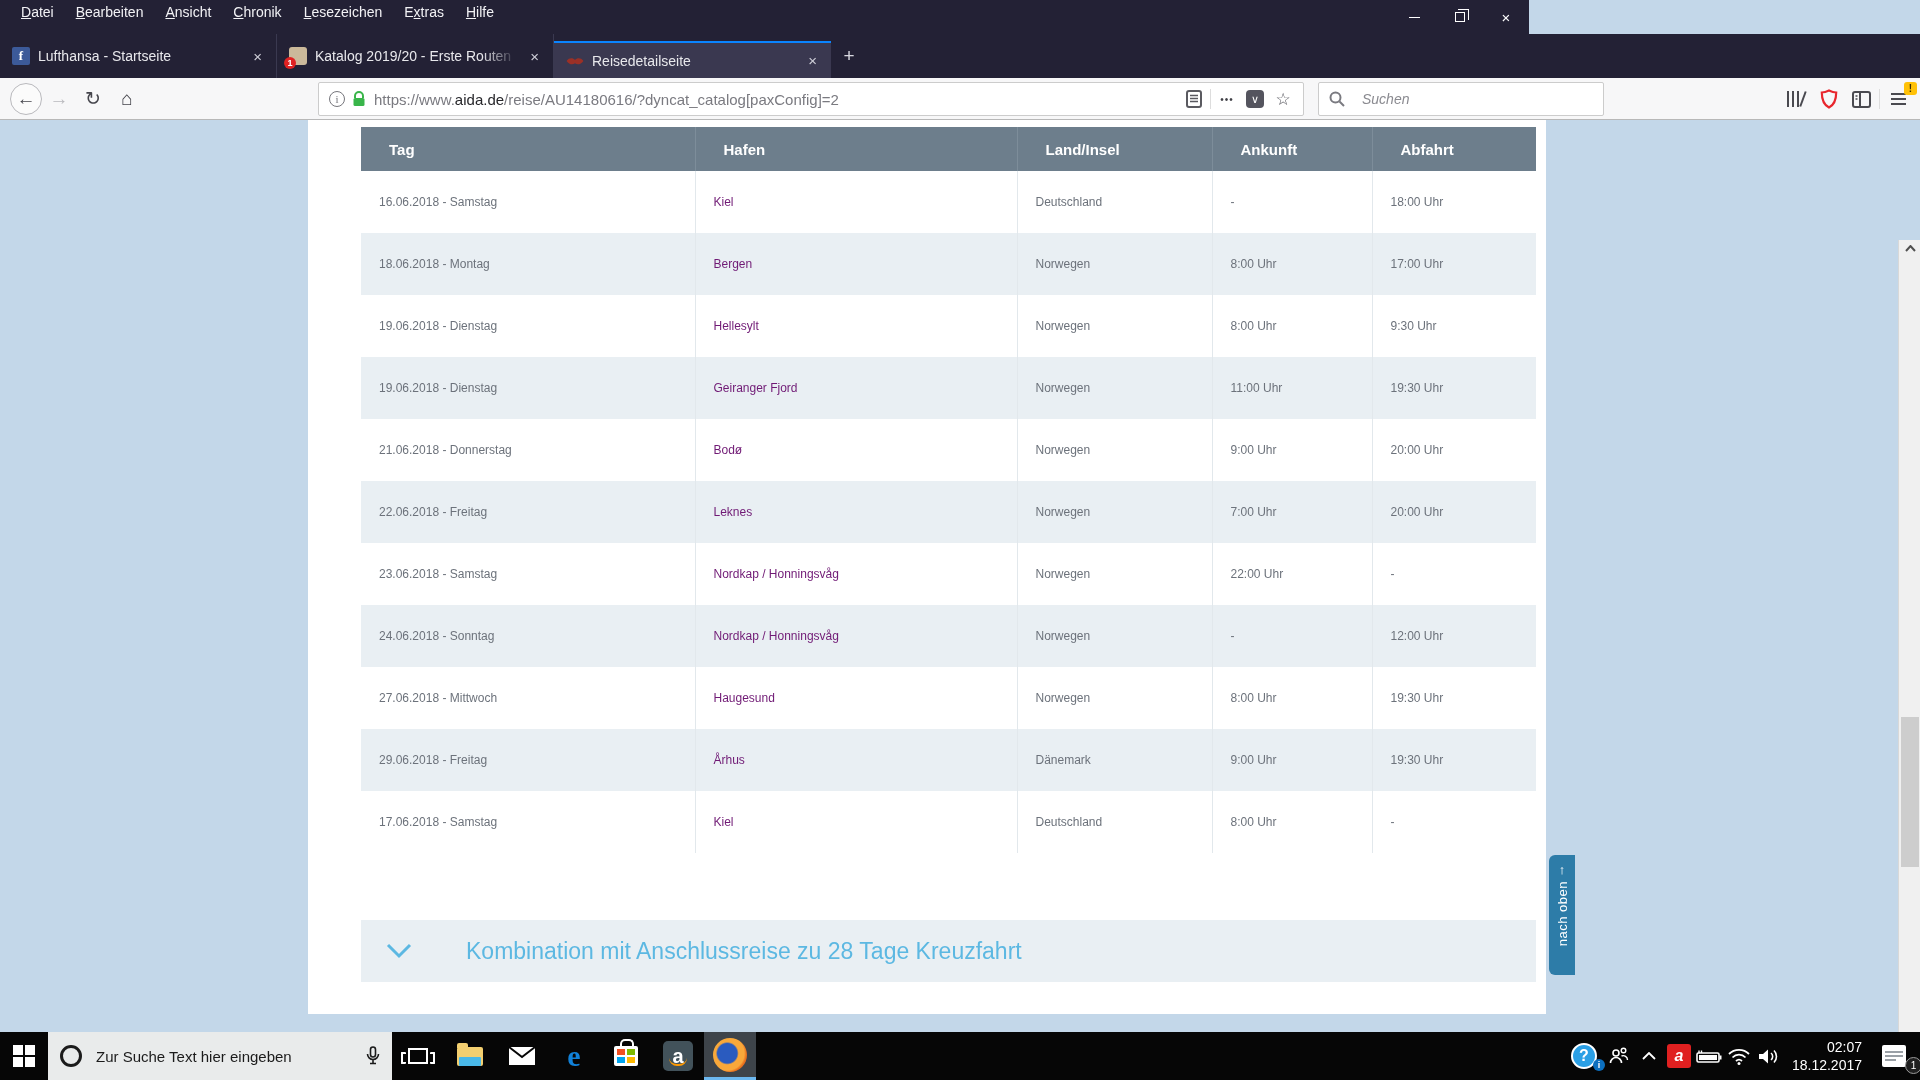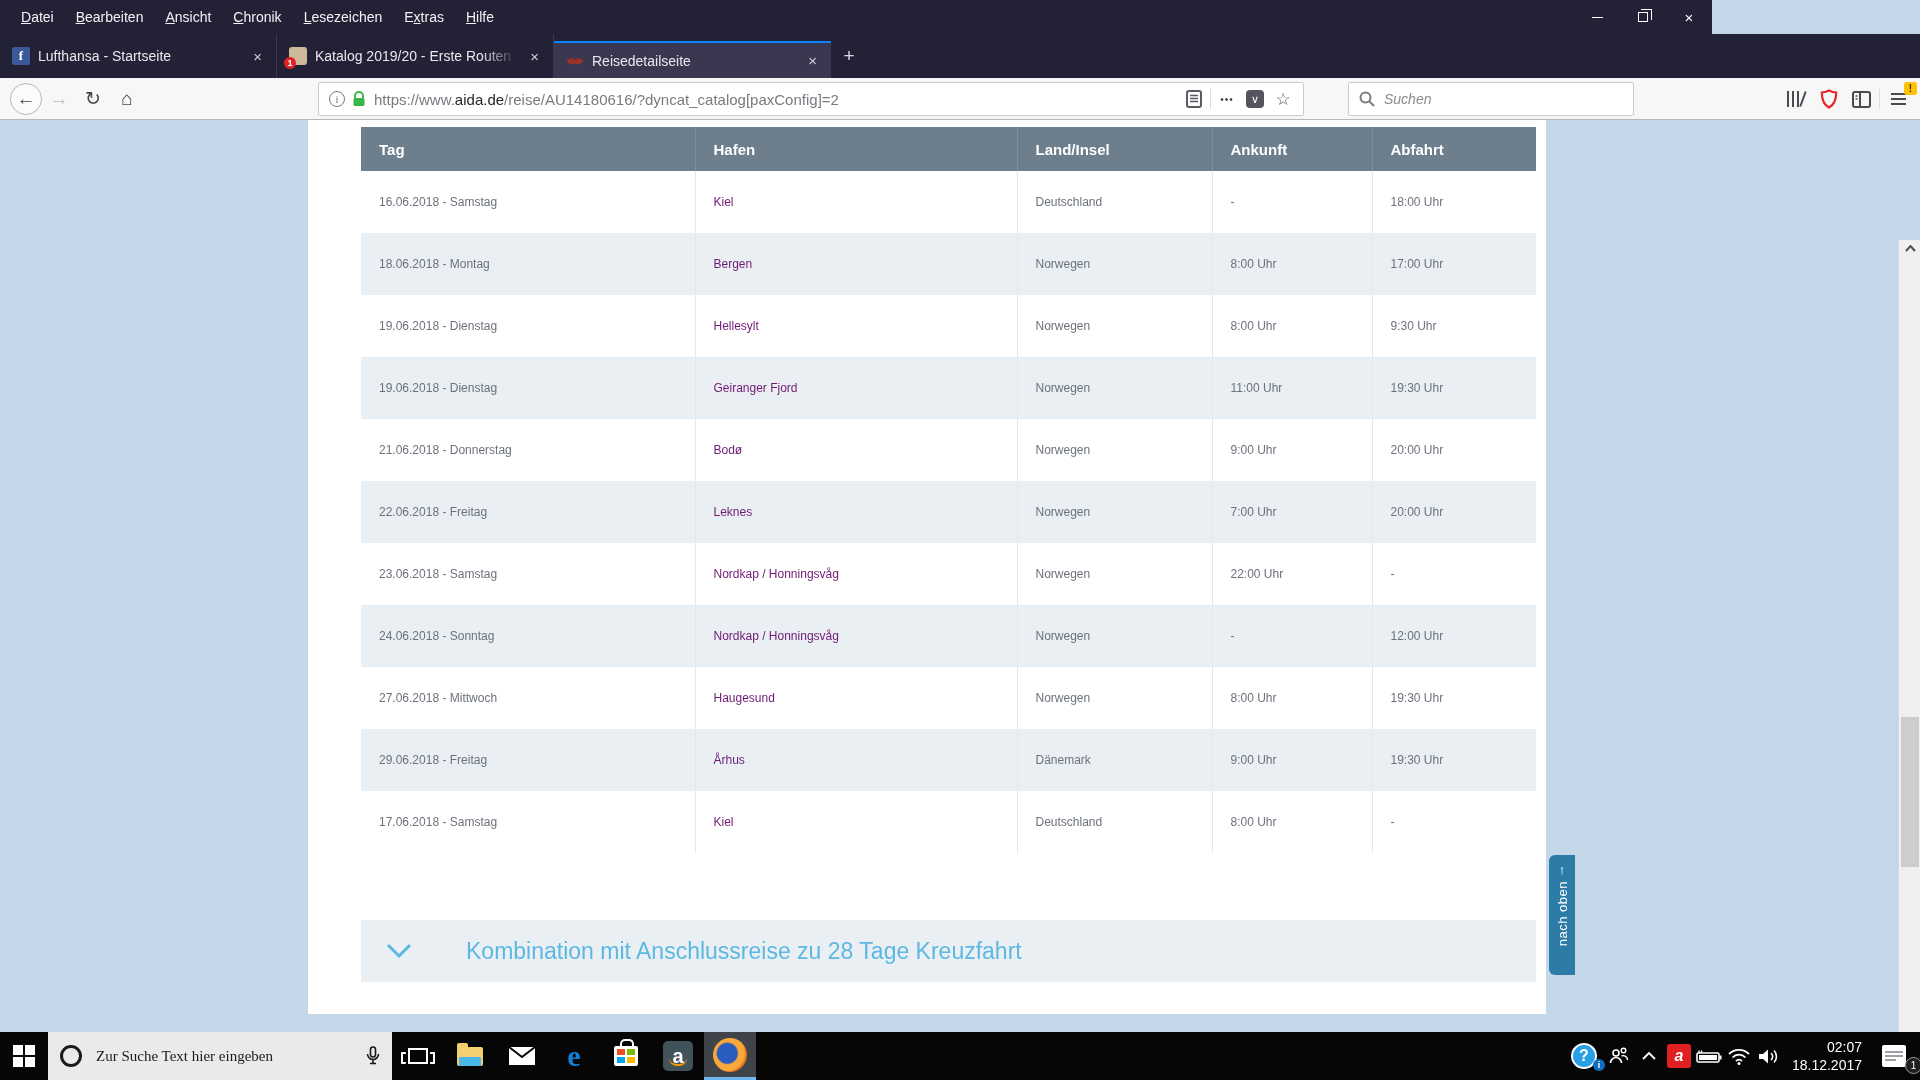--- a/index.html
+++ b/index.html
@@ -1,20 +1,20 @@
 <!DOCTYPE html>
 <html><head>
 <meta charset="utf-8">
 <style>
   * { margin:0; padding:0; box-sizing:border-box; }
   html,body { width:1920px; height:1080px; overflow:hidden; font-family:"Liberation Sans", sans-serif; }
   body { background:#c3d7e9; position:relative; }
 
   
-  .menubar { position:absolute; top:0; left:0; width:1712px; height:34px; background:#232135; color:#fff; display:flex; align-items:center; }
+  .menubar { position:absolute; top:0; left:0; width:1529px; height:34px; background:#232135; color:#fff; display:flex; align-items:flex-start; }
   .menu-items { display:flex; align-items:center; padding-left:10px; }
   .menu-item { font-size:14px; padding:4px 11px; color:#f2f2f5; cursor:default; }
   .menu-item u { text-decoration:underline; }
   .win-controls { position:absolute; right:0; top:0; height:34px; display:flex; }
   .win-btn { width:46px; height:34px; display:flex; align-items:center; justify-content:center; color:#fff; font-size:15px; }
   .restore-glyph { width:10px; height:10px; border:1px solid #fff; position:relative; }
   .restore-glyph::before { content:""; position:absolute; left:2px; top:-4px; width:10px; height:10px; border:1px solid #fff; border-left:none; border-bottom:none; }
   .min-glyph { width:11px; height:1px; background:#fff; }
 
   
@@ -38,36 +38,36 @@
   .urlbar { position:absolute; left:318px; top:4px; width:986px; height:34px; background:#fff; border:1px solid #ccc; border-radius:2px; display:flex; align-items:center; padding:0 6px; }
   .info-icon { width:16px; height:16px; border:1px solid #76767c; border-radius:50%; color:#76767c; font-size:11px; display:flex; align-items:center; justify-content:center; margin:0 7px 0 4px; font-family:"Liberation Serif",serif; }
   .url-text { font-size:15px; white-space:nowrap; overflow:hidden; flex:1; margin-left:8px; }
   .url-pre,.url-path { color:#7a7a80; }
   .url-domain { color:#27272b; }
   .page-action { color:#5a5a60; display:flex; align-items:center; justify-content:center; width:28px; height:28px; }
   .pa-sep { width:1px; height:20px; background:#ddd; margin:0 2px; }
   .dots { font-size:10px; letter-spacing:1px; color:#3f3f45; }
   .pocket { width:18px; height:18px; background:#54545e; border-radius:4px; color:#fff; font-size:11px; display:flex; align-items:center; justify-content:center; }
   .star { font-size:17px; color:#55555c; }
-  .searchbox { position:absolute; left:1348px; top:4px; width:286px; height:34px; background:#fff; border:1px solid #ccc; border-radius:2px; display:flex; align-items:center; padding:0 10px; }
+  .searchbox { position:absolute; left:1318px; top:4px; width:286px; height:34px; background:#fff; border:1px solid #ccc; border-radius:2px; display:flex; align-items:center; padding:0 10px;gap:8px; }
   .search-text { font-size:14px; color:#8a8a90; font-style:italic; margin-left:9px; }
   .toolbar-right { position:absolute; right:6px; top:0; height:42px; display:flex; align-items:center; }
   .tb-icon { width:32px; height:32px; display:flex; align-items:center; justify-content:center; color:#4a4a50; position:relative; }
   .lib-glyph { display:flex; align-items:flex-end; height:16px; }
   .lib-glyph i { display:block; width:2px; height:16px; background:#4a4a50; margin-right:3px; }
   .lib-glyph i:last-child { transform:rotate(20deg); }
   .hamburger { display:flex; flex-direction:column; justify-content:center; gap:3px; }
   .hamburger i { display:block; width:15px; height:2px; background:#4a4a50; }
   .warn-badge { position:absolute; top:-1px; right:-3px; background:#ffc107; color:#3e2f00; width:13px; height:13px; border-radius:3px; font-size:10px; font-weight:bold; display:flex; align-items:center; justify-content:center; }
 
   
   .page { position:absolute; top:120px; left:0; width:1920px; height:912px; background:#c3d7e9; }
   .content { position:absolute; left:308px; top:0; width:1238px; height:894px; background:#fff; }
   table.itinerary { border-collapse:collapse; position:absolute; left:53px; top:7px; width:1175px; table-layout:fixed; }
-  .itinerary th { background:#6d7e8c; color:#fff; font-size:15px; font-weight:bold; text-align:left; height:44px; padding-left:18px; border-right:1px solid #7d8d9a; }
+  .itinerary th { background:#6d7e8c; color:#fff; font-size:15px; font-weight:bold; text-align:left; height:44px; padding-left:28px; border-right:1px solid #7d8d9a; }
   .itinerary th:last-child { border-right:none; }
   .itinerary td { height:62px; font-size:12px; color:#6c727b; padding-left:18px; border-right:1px solid #e2e8ec; }
   .itinerary td:last-child { border-right:none; }
   .itinerary tr.alt td { background:#e9eff3; }
   .itinerary td.port { color:#701a75; cursor:pointer; }
   .combo-bar { position:absolute; left:53px; top:800px; width:1175px; height:62px; background:#e9eff3; display:flex; align-items:center;gap:32px; }
   .combo-chevron { margin:0 22px 0 25px; }
   .combo-label { font-size:23px; color:#5cb8e2; }
 
   .back-to-top { position:absolute; left:1549px; top:735px; width:26px; height:120px; background:#2d7ca8; border-radius:6px 0 0 6px; color:#fff; display:flex; flex-direction:column; align-items:center; cursor:pointer; }
@@ -79,21 +79,21 @@
   .sb-arrow { position:absolute; left:0; width:22px; height:17px; display:flex; align-items:center; justify-content:center; color:#505050; }
   .sb-thumb { position:absolute; left:2px; top:477px; width:18px; height:150px; background:#cdcdcd; }
 
   
   .taskbar { position:absolute; top:1032px; left:0; width:1920px; height:48px; background:#060606; display:flex; align-items:center; color:#fff; }
   .start-btn { width:48px; height:48px; display:flex; align-items:center; justify-content:center; }
   .win-logo { display:grid; grid-template-columns:10px 10px; grid-template-rows:10px 10px; gap:2px; }
   .win-logo i { background:#fff; }
   .cortana { width:344px; height:48px; background:#e9ebeb; display:flex; align-items:center; padding:0 12px; color:#111; }
   .cortana-ring { width:22px; height:22px; border:3px solid #1b1b1b; border-radius:50%; }
-  .cortana-text { font-size:15px; margin-left:14px; flex:1; color:#1b1b1b;font-family:Liberation Serif, serif; }
+  .cortana-text { font-size:15px; margin-left:14px; flex:1; color:#1b1b1b; }
   .task-cell { width:52px; height:48px; display:flex; align-items:center; justify-content:center; position:relative; }
   .task-cell.active { background:#3e444a; border-bottom:3px solid #6cb8f0; }
   .tv-glyph { width:20px; height:16px; border:2px solid #fff; position:relative; }
   .tv-glyph::before,.tv-glyph::after { content:""; position:absolute; top:2px; width:3px; height:8px; border:2px solid #fff; border-radius:1px; }
   .tv-glyph::before { left:-9px; border-right:none; }
   .tv-glyph::after { right:-9px; border-left:none; }
   .folder-glyph { width:26px; height:19px; background:#f3cf70; border-radius:2px; position:relative; }
   .folder-glyph::before { content:""; position:absolute; top:-4px; left:0; width:11px; height:5px; background:#f3cf70; border-radius:2px 2px 0 0; }
   .folder-glyph::after { content:""; position:absolute; bottom:0; left:2px; width:22px; height:9px; background:#49b8e8; border-radius:1px; }
   .edge-e { font-size:30px; font-weight:bold; color:#1181d8; font-family:"Liberation Serif",serif; }

